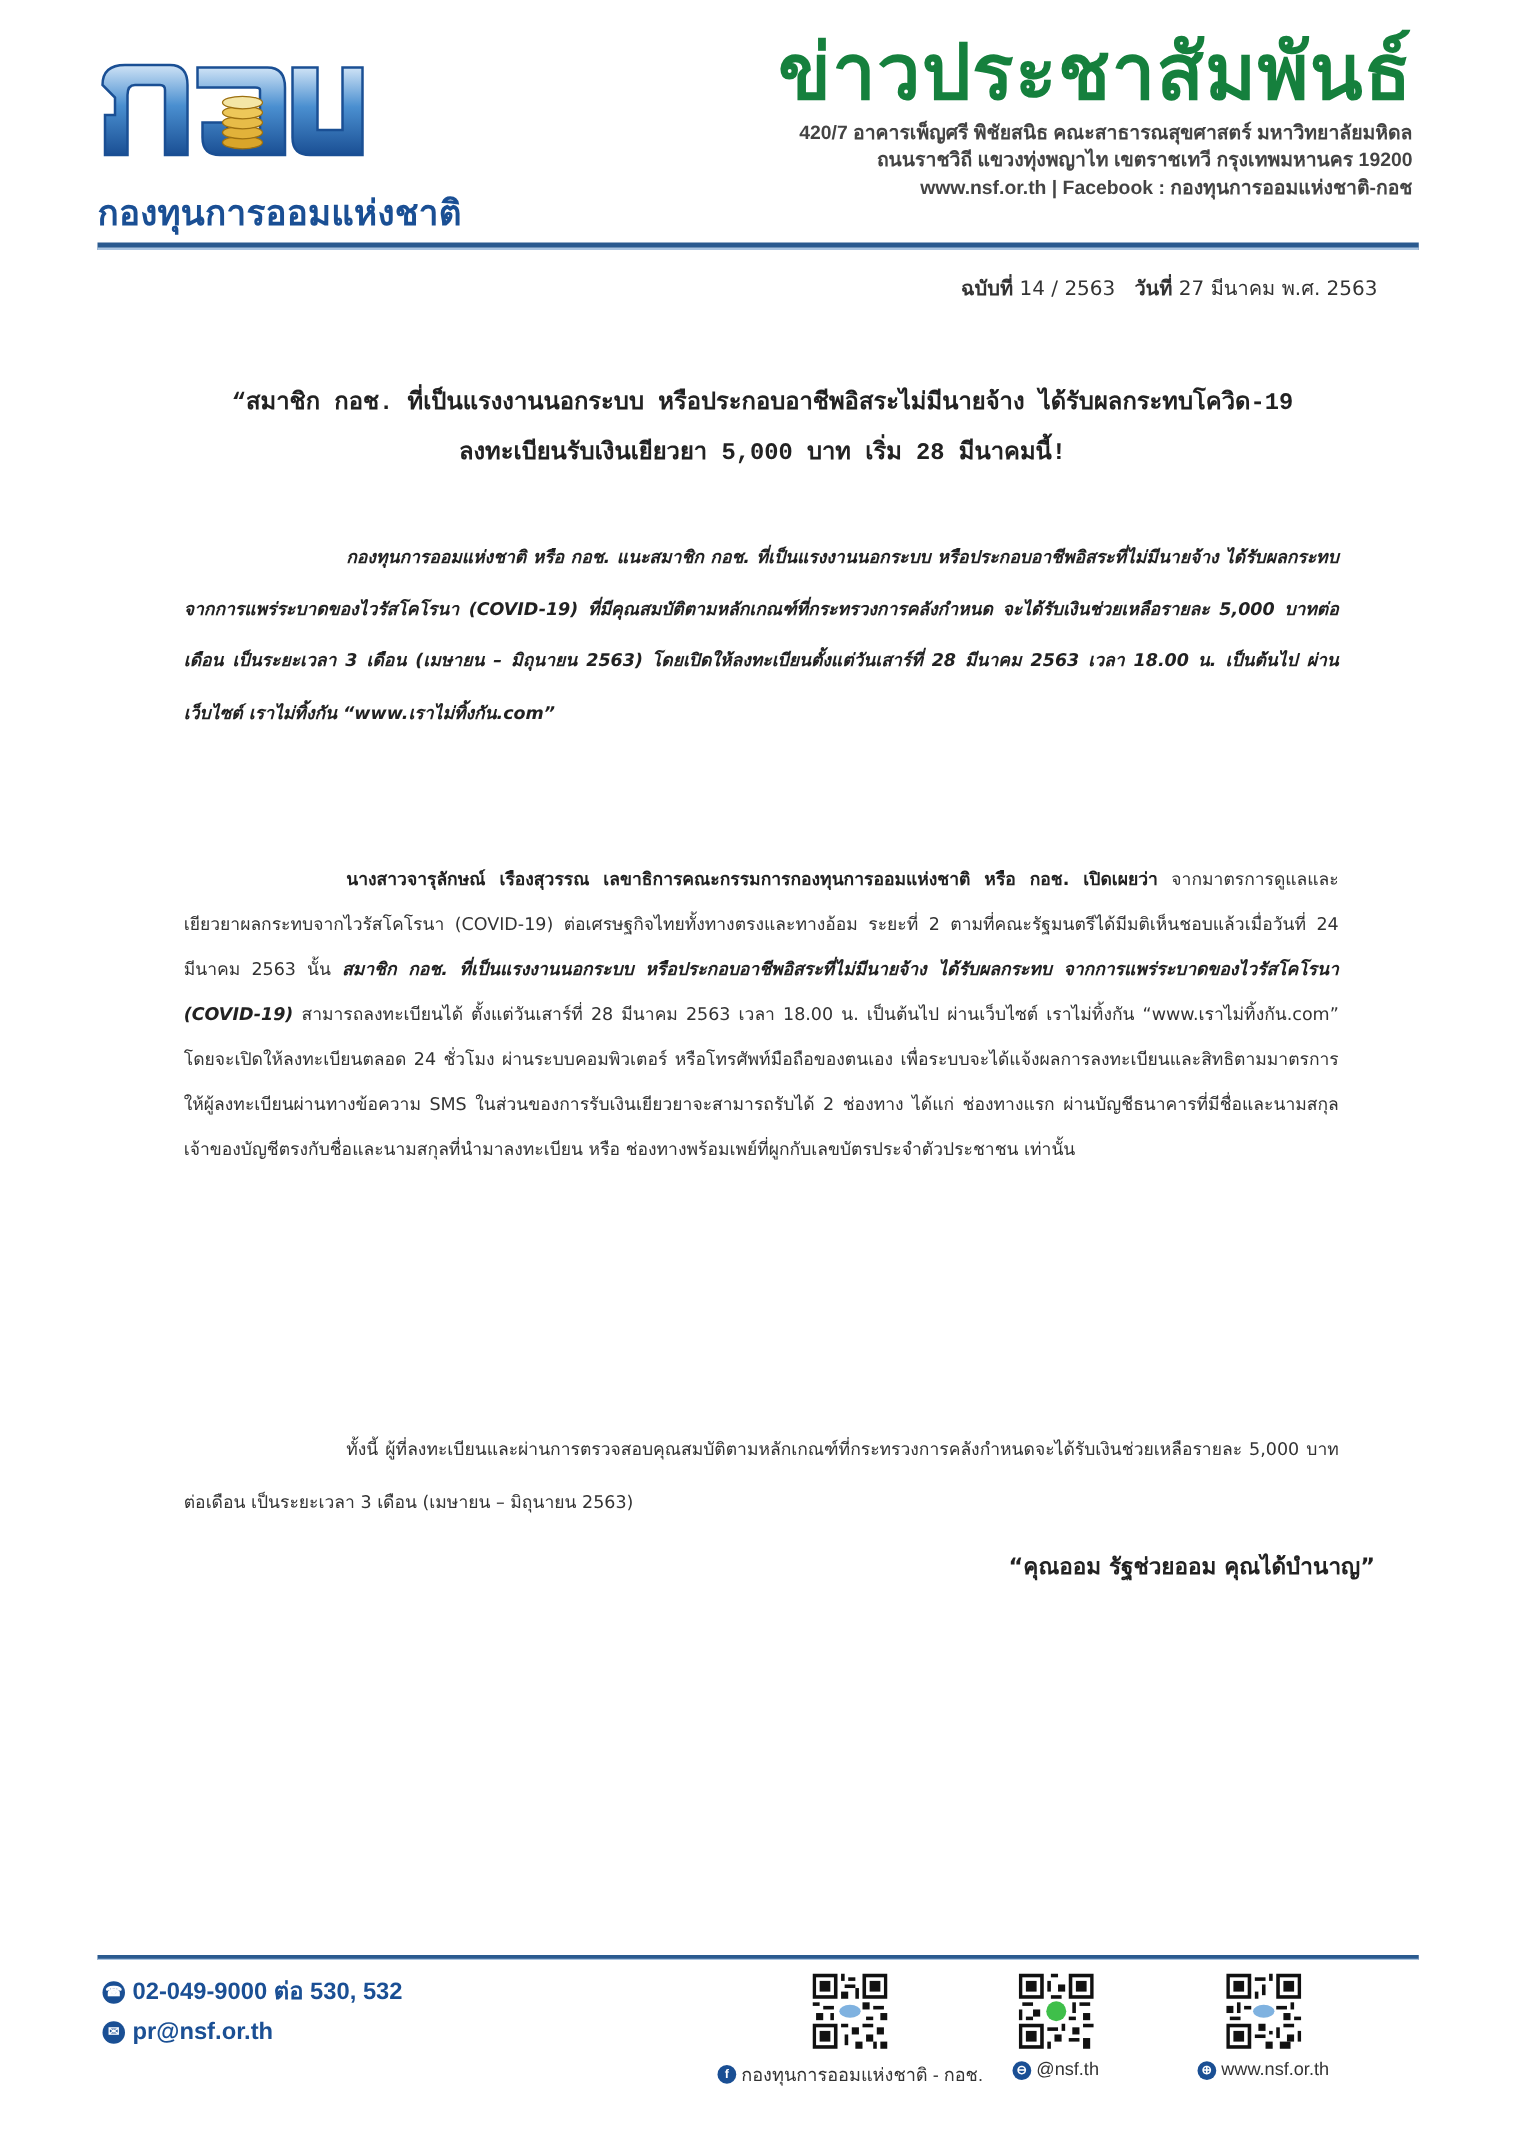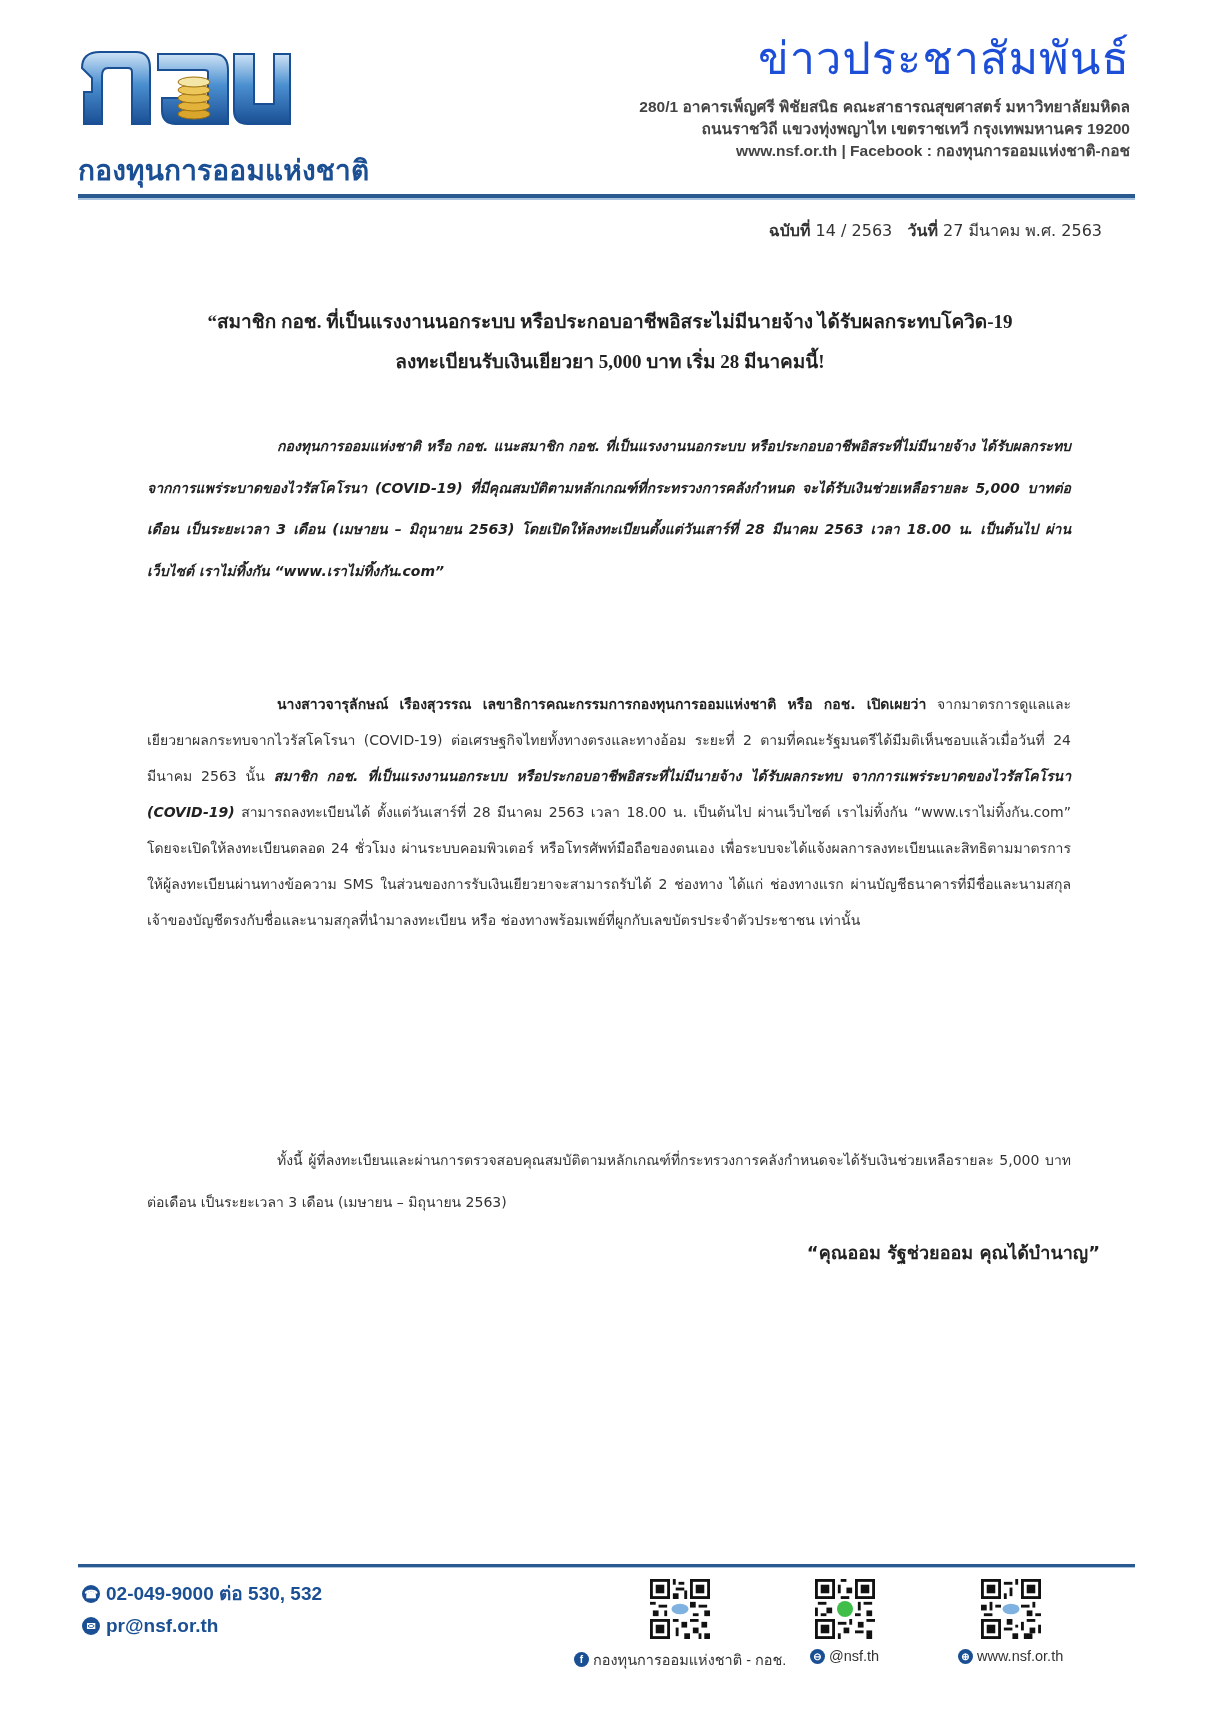--- a/index.html
+++ b/index.html
@@ -5,30 +5,30 @@
   * { box-sizing: border-box; margin: 0; padding: 0; }
   html, body { width: 1210px; height: 1712px; background: #ffffff; }
   body { position: relative; font-family: "DejaVu Sans", sans-serif; color: #222; overflow: hidden; }
 
   
   .logo { position: absolute; left: 78px; top: 48px; width: 220px; height: 120px; }
   .logo-mark { position: absolute; left: 0; top: 0; width: 215px; height: 78px; }
   .logo-text { position: absolute; left: 0; top: 100px; font-family: "Liberation Sans", sans-serif; font-weight: bold; font-size: 28px; color: #1a4f94; letter-spacing: 0.2px; white-space: nowrap; }
 
   .hdr-right { position: absolute; right: 80px; top: 22px; text-align: right; }
-  .hdr-title { font-family: "Liberation Sans", sans-serif; font-size: 45px; font-weight: normal; color: #1d4ed8; line-height: 74px; letter-spacing: 1px; }
+  .hdr-title { font-family: "Liberation Sans", sans-serif; font-size: 62px; font-weight: bold; color: #15803d; line-height: 74px; letter-spacing: 1px; }
   .hdr-line { font-family: "Liberation Sans", sans-serif; font-size: 15.5px; color: #444; line-height: 22px; white-space: nowrap; font-weight: bold; }
 
   .hdr-rule { position: absolute; left: 78px; top: 194px; width: 1057px; height: 6px; background: #2a5a8f; border-bottom: 2px solid #aac4e0; }
 
   .issue { position: absolute; right: 108px; top: 218px; font-family: "DejaVu Sans", sans-serif; font-size: 16px; color: #333; white-space: nowrap; margin-left: 47px; }
   .issue b { font-weight: bold; }
 
   
-  .headline { position: absolute; left: 120px; top: 302px; width: 980px; text-align: center; font-family: Liberation Serif, serif; font-size: 19px; font-weight: bold; color: #222; line-height: 40px; }
+  .headline { position: absolute; left: 120px; top: 302px; width: 980px; text-align: center; font-family: Liberation Mono, monospace; font-size: 19px; font-weight: bold; color: #222; line-height: 40px; }
 
   
   .para { position: absolute; left: 147px; width: 924px; font-family: "DejaVu Sans", sans-serif; font-size: 14px; color: #333; line-height: 41.5px; text-align: justify; }
   .p1 { top: 426px; font-style: italic; font-weight: bold; color: #222; }
   .p2 { top: 686px; line-height: 36px; }
   .p3 { top: 1140px; }
   .indent { display: inline-block; width: 130px; }
   .bold { font-weight: bold; color: #222; }
   .bolditalic { font-weight: bold; font-style: italic; color: #222; }
 
@@ -72,21 +72,21 @@
       <ellipse cx="116" cy="50" rx="16" ry="5" fill="#e7bc48" stroke="#9c6f10"></ellipse>
       <ellipse cx="116" cy="42" rx="16" ry="5" fill="#edc759" stroke="#9c6f10"></ellipse>
       <ellipse cx="116" cy="34" rx="16" ry="5" fill="#f4e6a6" stroke="#9c6f10"></ellipse>
     </g>
   </svg>
   <div class="logo-text">กองทุนการออมแห่งชาติ</div>
 </div>
 
 <div class="hdr-right">
   <div class="hdr-title">ข่าวประชาสัมพันธ์</div>
-  <div class="hdr-line">280/1 อาคารเพ็ญศรี พิชัยสนิธ คณะสาธารณสุขศาสตร์ มหาวิทยาลัยมหิดล</div>
+  <div class="hdr-line">420/7 อาคารเพ็ญศรี พิชัยสนิธ คณะสาธารณสุขศาสตร์ มหาวิทยาลัยมหิดล</div>
   <div class="hdr-line">ถนนราชวิถี แขวงทุ่งพญาไท เขตราชเทวี กรุงเทพมหานคร 19200</div>
   <div class="hdr-line">www.nsf.or.th | Facebook : กองทุนการออมแห่งชาติ-กอช</div>
 </div>
 
 <div class="hdr-rule"></div>
 
 <div class="issue">
   <b>ฉบับที่</b>
   <span>14 / 2563</span>&nbsp;&nbsp;
   <b>วันที่</b>

